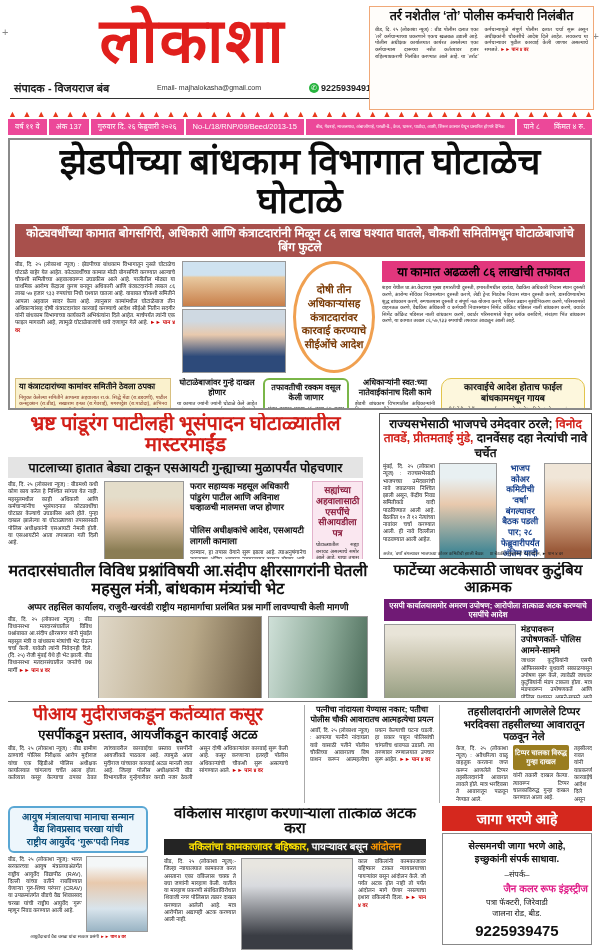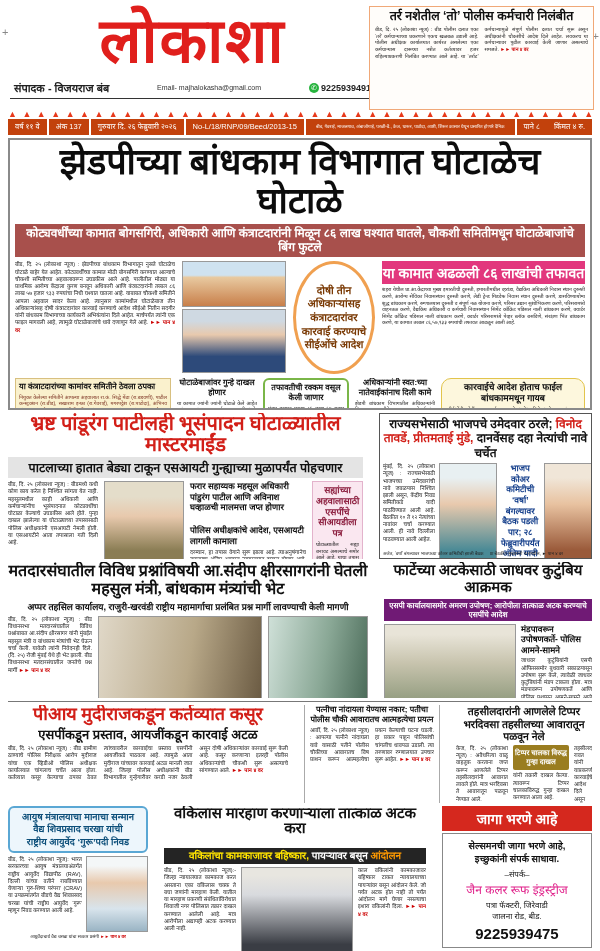--- a/index.html
+++ b/index.html
@@ -20,38 +20,38 @@
          color:#fff;font-size:7px;line-height:10px;text-align:center;}
   .tr-box{position:absolute;right:6px;top:6px;width:213px;height:96px;border:1px solid #f0a878;
           background:#fffdfa;padding:3px 5px;overflow:hidden;}
   .tr-title{font-size:12.5px;font-weight:900;text-align:center;line-height:1.1;margin-bottom:2px;}
   .tr-body{font-size:5px;line-height:1.35;text-align:justify;column-count:2;column-gap:6px;color:#222;}
   .jump{color:#c00;font-weight:bold;}
   
   .flames{height:9px;line-height:9px;font-size:9px;color:#e8391b;letter-spacing:1.5px;
           overflow:hidden;white-space:nowrap;margin:0 8px;}
   .dbar{display:flex;gap:2px;margin:0 8px;height:16px;}
-  .dseg{background:#c2410c;color:#fff;font-size:7.5px;line-height:16px;padding:0 7px;
+  .dseg{background:#ec4899;color:#fff;font-size:7.5px;line-height:16px;padding:0 7px;
         white-space:nowrap;overflow:hidden;}
   .dseg.places{flex:1;font-size:4.5px;text-align:center;}
   .dseg.pp{display:flex;gap:14px;}
   
   .tiny{font-size:5.5px;line-height:1.32;text-align:justify;color:#1a1a1a;overflow:hidden;}
   .photo{border:1px solid #999;}
   .cap{font-size:4.5px;color:#222;line-height:1.2;overflow:hidden;}
   
   .lead{margin:3px 8px 0 8px;border:2px solid #8a8a8a;padding:3px 5px;height:262px;overflow:hidden;}
   .lead-h1{font-size:36px;font-weight:900;text-align:center;line-height:1.08;color:#0c0c0c;
            font-family:"Liberation Serif","DejaVu Serif",serif;}
   .lead-band{margin-top:3px;background:#a8504c;color:#fff;font-weight:bold;font-size:12px;
              text-align:center;padding:3px 2px;line-height:1.15;}
   .lead-grid{display:grid;grid-template-columns:160px 104px 82px 1fr;gap:7px;margin-top:4px;height:112px;}
   .oval{border:3px solid #f0a050;border-radius:50%;display:flex;align-items:center;justify-content:center;
         text-align:center;font-size:10.5px;font-weight:bold;color:#7a3a05;padding:5px;line-height:1.3;overflow:hidden;}
-  .pinkband{background:#e2377d;color:#ffffff;font-weight:bold;font-size:14px;text-align:center;
+  .pinkband{background:#e2377d;color:#000000;font-weight:bold;font-size:12px;text-align:center;
             padding:2px 0;margin-bottom:2px;}
   .lead-boxes{display:grid;grid-template-columns:156px 80px 86px 80px 1fr;gap:6px;margin-top:5px;height:66px;}
   .bx{overflow:hidden;}
   .bx .t{font-weight:bold;font-size:8px;line-height:1.2;text-align:center;margin-bottom:2px;}
   .bx .b{font-size:5px;line-height:1.3;text-align:justify;color:#222;}
   .bx.yellow{background:#faf1cd;border:1px solid #d8c080;padding:3px;}
   .bx.green{border:2px solid #7ab648;border-radius:6px;padding:3px;}
   .bx.yround{background:#fdf7dd;border:1.5px solid #e2c44c;border-radius:10px;padding:3px 5px;}
   
   .row{display:flex;gap:16px;margin:3px 8px 0 8px;}
@@ -93,28 +93,28 @@
            border-radius:2px;padding:4px 2px;line-height:1.25;margin-bottom:2px;}
   .s5{height:150px;}
   .s5a{width:140px;overflow:hidden;}
   .s5b{width:262px;overflow:hidden;}
   .s5c{flex:1;overflow:hidden;}
   .bluebox{border:2px solid #5aa7d4;background:#edf6fc;border-radius:6px;padding:3px 2px;text-align:center;}
   .bluebox div{font-size:9.5px;font-weight:bold;color:#0d4f7a;line-height:1.3;}
   .s5agrid{display:grid;grid-template-columns:1fr 62px;gap:4px;margin-top:3px;height:76px;}
   .s5b-h{font-size:15px;font-weight:900;text-align:center;line-height:1;
          font-family:"Liberation Serif","DejaVu Serif",serif;}
-  .darkband{background:#242424;text-align:center;font-size:10px;font-weight:bold;padding:2px 0;margin-top:12px;line-height:1.2;}
+  .darkband{background:#242424;text-align:center;font-size:10px;font-weight:bold;padding:2px 0;margin-top:3px;line-height:1.2;}
   .darkband .y{color:#ffe400;} .darkband .w{color:#fff;} .darkband .o{color:#ff9a00;}
   .s5bgrid{display:grid;grid-template-columns:72px 112px 1fr;gap:5px;margin-top:3px;height:92px;}
   .adband{background:#d5281e;color:#fff;font-weight:900;font-size:14px;text-align:center;padding:3px 0;}
   .adbox{border:1.5px solid #888;margin-top:2px;padding:5px 3px;text-align:center;overflow:hidden;}
   .adbox .l1{font-size:9.5px;font-weight:bold;line-height:1.4;}
   .adbox .l3{font-size:8px;margin:2px 0;}
-  .adbox .l4{font-size:12px;font-weight:400;color:#e0218a;margin:2px 0;}
+  .adbox .l4{font-size:10px;font-weight:700;color:#e0218a;margin:2px 0;text-align:right;}
   .adbox .l5{font-size:8px;line-height:1.4;}
   .adbox .l7{font-size:15px;font-weight:900;margin-top:3px;}
 </style>
 </head>
 <body>
 
 <div class="page">
   <span class="crop" style="left:2px;top:26px;">+</span>
   <span class="crop" style="right:1px;top:30px;">+</span>
 

